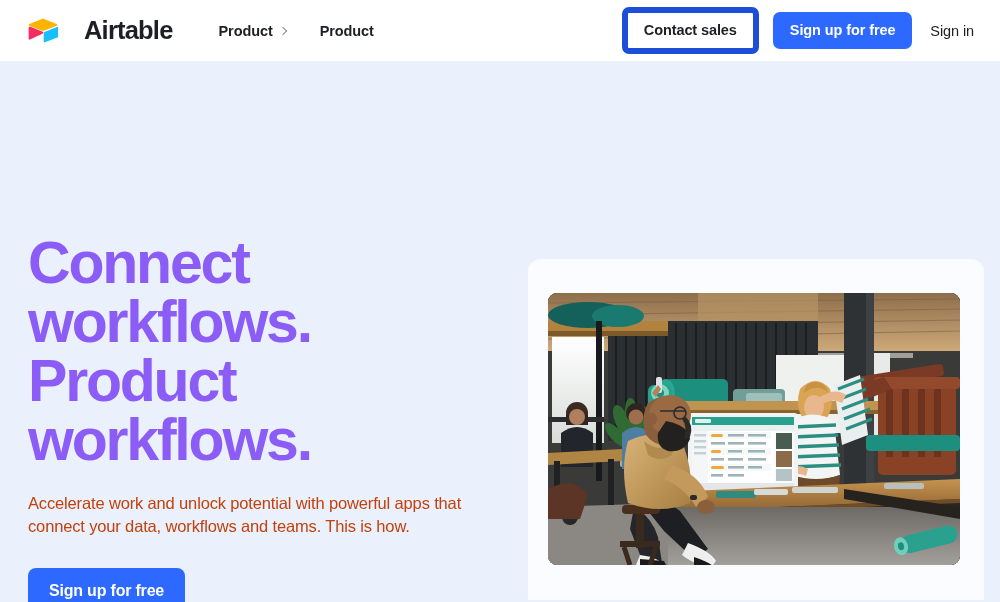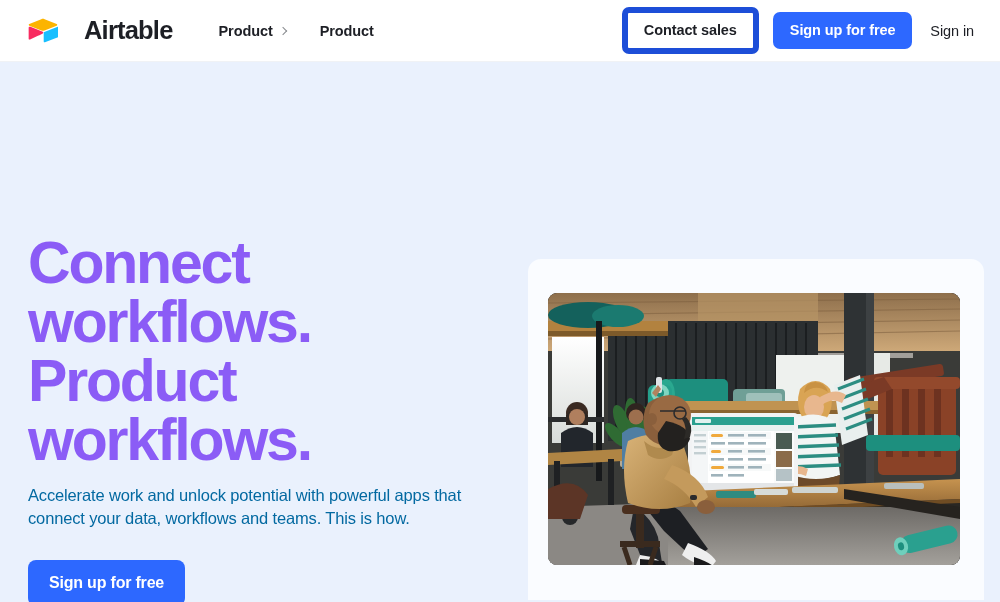--- a/index.html
+++ b/index.html
@@ -143,25 +143,25 @@
     font-size: 59px;
     line-height: 1.0;
     font-weight: 700;
     letter-spacing: -2.2px;
     color: #8b5cf6;
     max-width: 430px;
   }
   .headline .ln { display: block; }
 
   .subhead {
-    margin-top: 14px;
+    margin-top: 22px;
     font-size: 16.5px;
     line-height: 1.42;
     font-weight: 500;
-    color: #0369a1;
+    color: #c2410c;
     max-width: 470px;
     letter-spacing: -0.15px;
   }
 
   .cta {
     margin-top: 29px;
     display: inline-block;
     background: #2d68ff;
     color: #fff;
     font-size: 16px;

